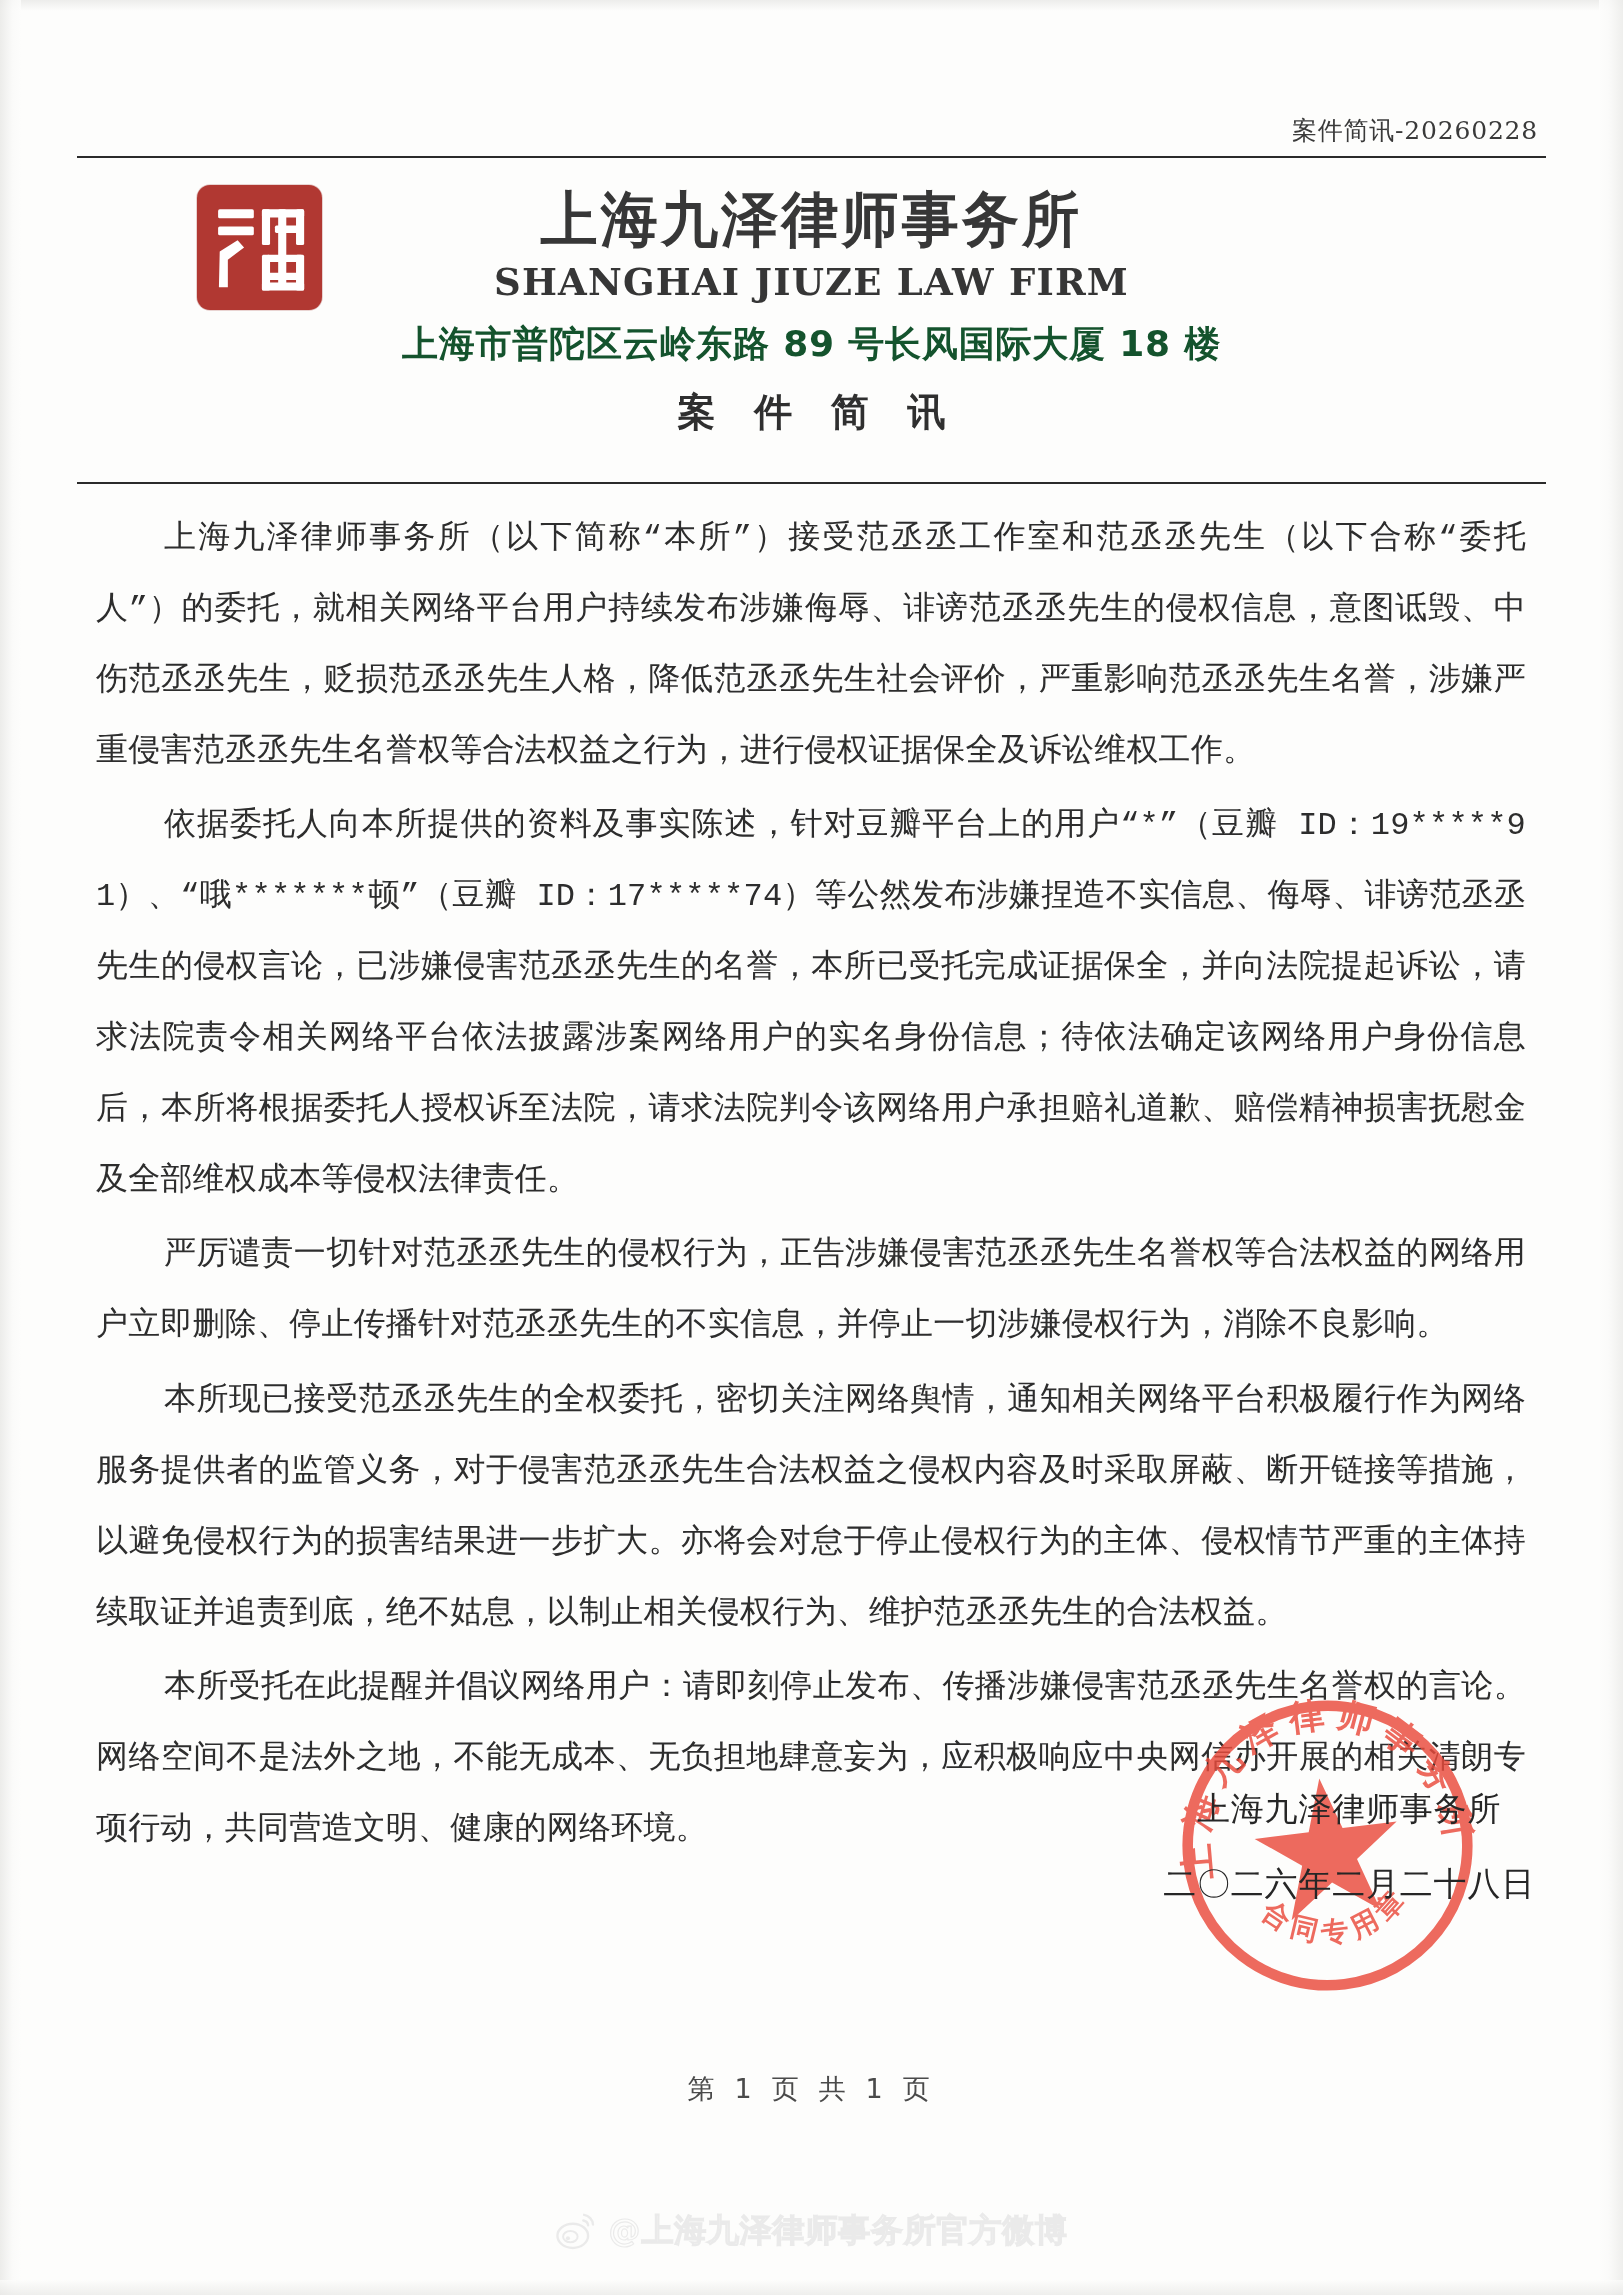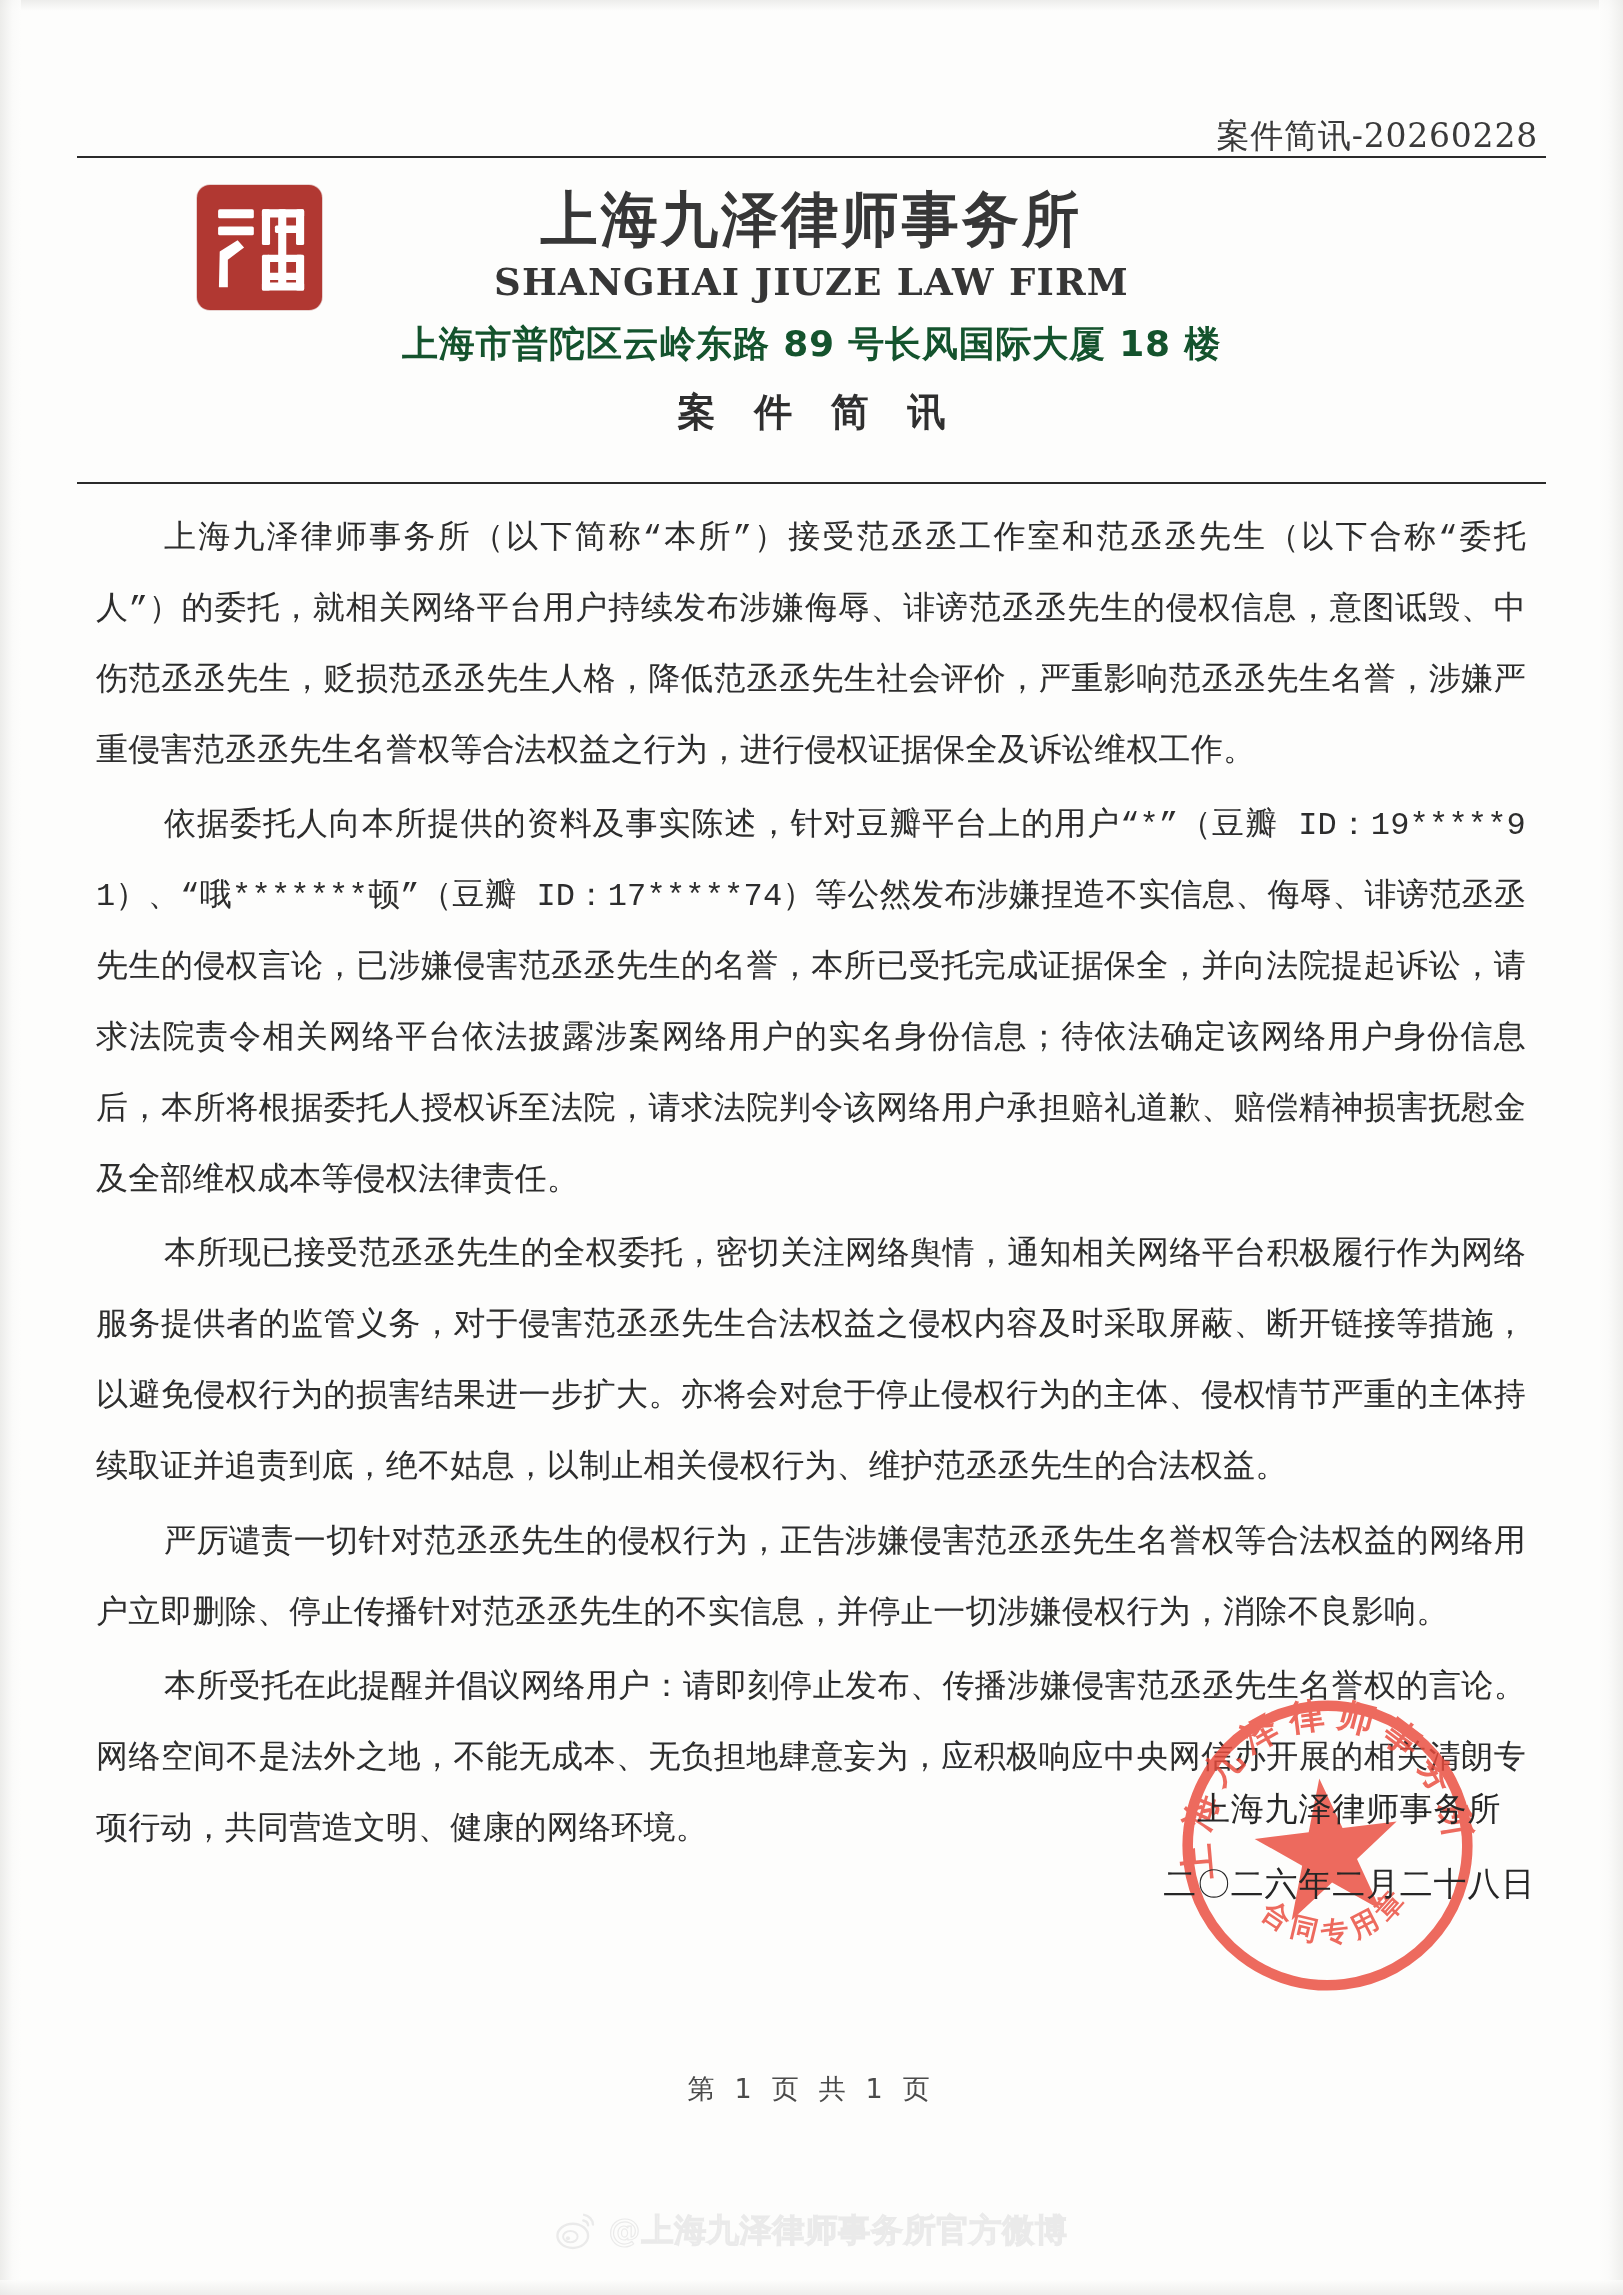--- a/index.html
+++ b/index.html
@@ -49,21 +49,21 @@
     width: 1623px; height: 14.6px;
     background: linear-gradient(to top, #e8e8e6 0%, #fdfdfc 100%);
     opacity: .7;
   }
 
   
   .doc-number {
     position: absolute;
     top: 114px;
     right: 85px;
-    font-size: 33px;
+    font-size: 25px;
     color: #3a3a3a;
     letter-spacing: 0.8px;
     font-family: "DejaVu Serif", "Liberation Serif", serif;
   }
 
   
   .rule-top {
     position: absolute;
     left: 77px;
     top: 156px;
@@ -295,22 +295,22 @@
       <div class="firm-address">上海市普陀区云岭东路 89 号长风国际大厦 18 楼</div>
       <div class="doc-title">案 件 简 讯</div>
     </div>
   </div>
 
   <div class="rule-mid"></div>
 
   <div class="body-wrap">
     <p class="para">上海九泽律师事务所（以下简称“本所”）接受范丞丞工作室和范丞丞先生（以下合称“委托人”）的委托，就相关网络平台用户持续发布涉嫌侮辱、诽谤范丞丞先生的侵权信息，意图诋毁、中伤范丞丞先生，贬损范丞丞先生人格，降低范丞丞先生社会评价，严重影响范丞丞先生名誉，涉嫌严重侵害范丞丞先生名誉权等合法权益之行为，进行侵权证据保全及诉讼维权工作。</p>
     <p class="para">依据委托人向本所提供的资料及事实陈述，针对豆瓣平台上的用户“*”（豆瓣 ID：19*****91）、“哦*******顿”（豆瓣 ID：17*****74）等公然发布涉嫌捏造不实信息、侮辱、诽谤范丞丞先生的侵权言论，已涉嫌侵害范丞丞先生的名誉，本所已受托完成证据保全，并向法院提起诉讼，请求法院责令相关网络平台依法披露涉案网络用户的实名身份信息；待依法确定该网络用户身份信息后，本所将根据委托人授权诉至法院，请求法院判令该网络用户承担赔礼道歉、赔偿精神损害抚慰金及全部维权成本等侵权法律责任。</p>
+    <p class="para">严厉谴责一切针对范丞丞先生的侵权行为，正告涉嫌侵害范丞丞先生名誉权等合法权益的网络用户立即删除、停止传播针对范丞丞先生的不实信息，并停止一切涉嫌侵权行为，消除不良影响。</p>
     <p class="para">本所现已接受范丞丞先生的全权委托，密切关注网络舆情，通知相关网络平台积极履行作为网络服务提供者的监管义务，对于侵害范丞丞先生合法权益之侵权内容及时采取屏蔽、断开链接等措施，以避免侵权行为的损害结果进一步扩大。亦将会对怠于停止侵权行为的主体、侵权情节严重的主体持续取证并追责到底，绝不姑息，以制止相关侵权行为、维护范丞丞先生的合法权益。</p>
-    <p class="para">严厉谴责一切针对范丞丞先生的侵权行为，正告涉嫌侵害范丞丞先生名誉权等合法权益的网络用户立即删除、停止传播针对范丞丞先生的不实信息，并停止一切涉嫌侵权行为，消除不良影响。</p>
     <p class="para">本所受托在此提醒并倡议网络用户：请即刻停止发布、传播涉嫌侵害范丞丞先生名誉权的言论。网络空间不是法外之地，不能无成本、无负担地肆意妄为，应积极响应中央网信办开展的相关清朗专项行动，共同营造文明、健康的网络环境。</p>
   </div>
 
   <div class="stamp">
     <svg width="317" height="317" viewBox="0 0 390 390" aria-hidden="true">
       <defs>
         <path id="ringpath" d="M 195,195 m -146,0 a 146,146 0 1,1 292,0 a 146,146 0 1,1 -292,0"></path>
         <path id="ringpath-bottom" d="M 195,195 m -118,0 a 118,118 0 1,0 236,0"></path>
       </defs>
       <circle cx="195" cy="195" r="172" fill="none" stroke="#ea4b3c" stroke-width="13"></circle>

